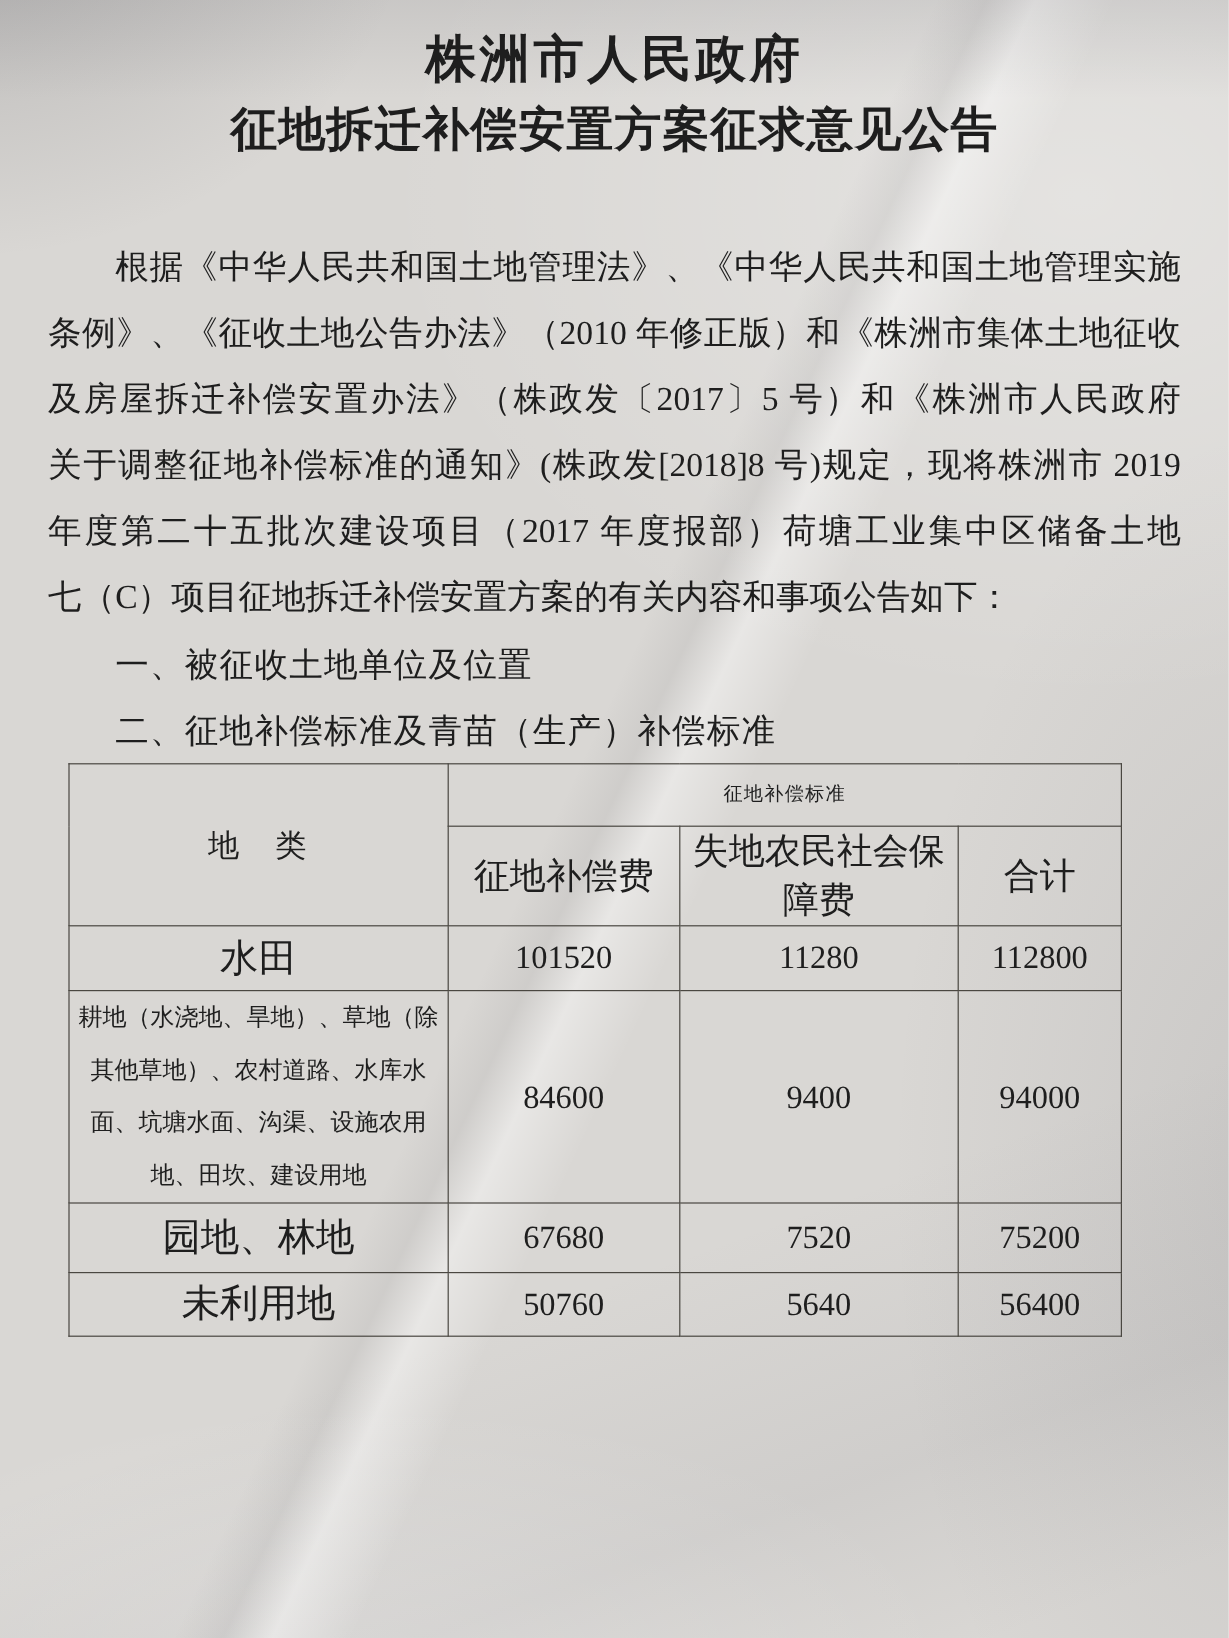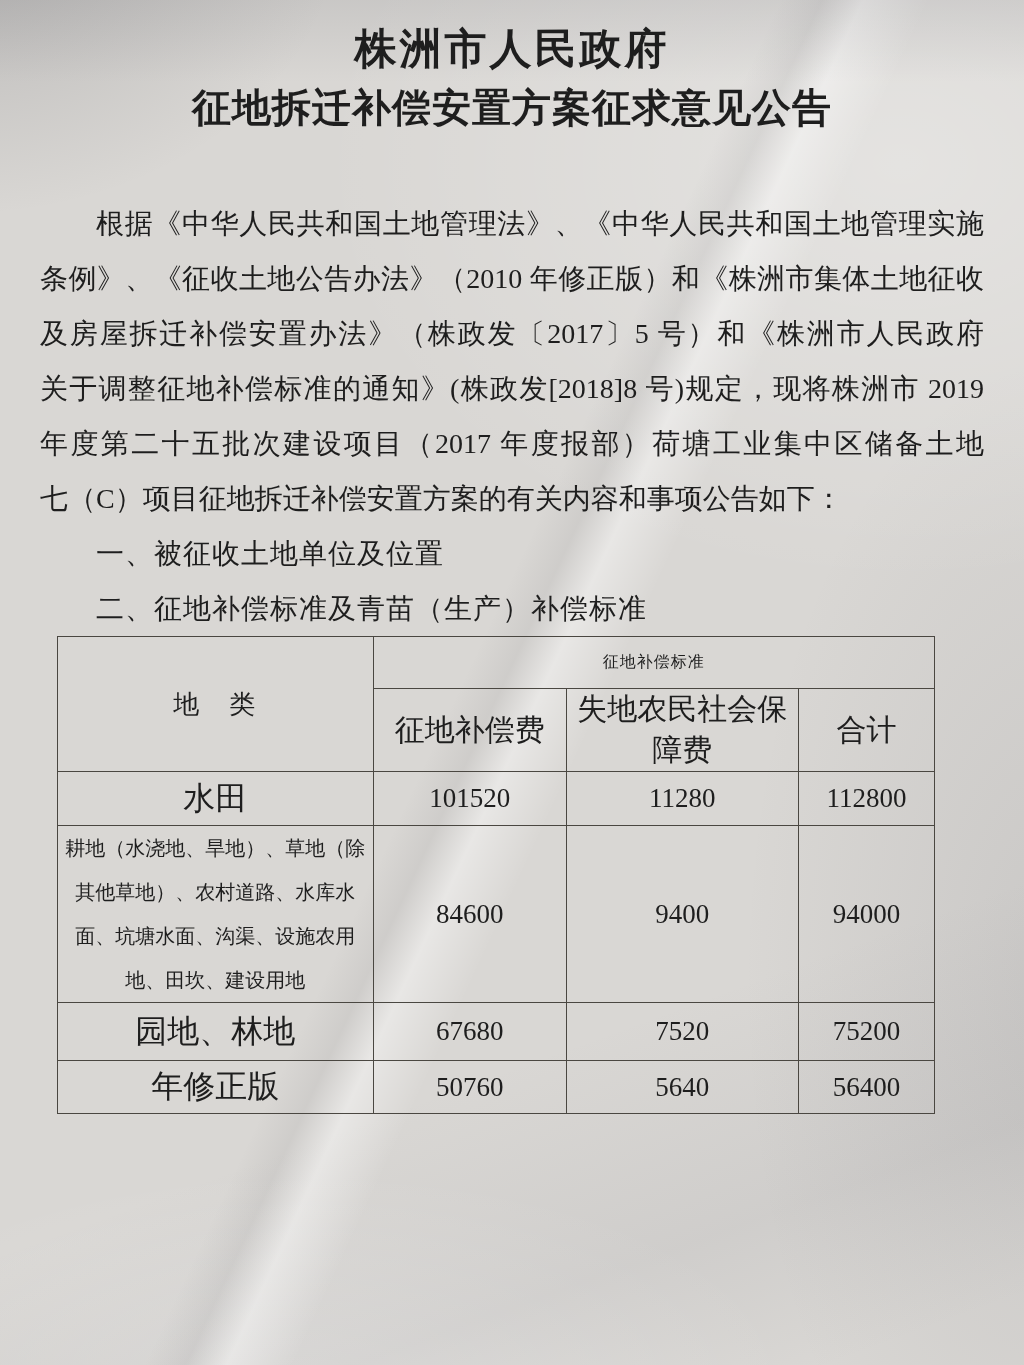--- a/index.html
+++ b/index.html
@@ -167,21 +167,21 @@
         <td class="cell-num">9400</td>
         <td class="cell-num">94000</td>
       </tr>
       <tr class="r3">
         <td class="cell-cn">园地、林地</td>
         <td class="cell-num">67680</td>
         <td class="cell-num">7520</td>
         <td class="cell-num">75200</td>
       </tr>
       <tr class="r4">
-        <td class="cell-cn">年修正版</td>
+        <td class="cell-cn">未利用地</td>
         <td class="cell-num">50760</td>
         <td class="cell-num">5640</td>
         <td class="cell-num">56400</td>
       </tr>
     </tbody>
   </table>
 
 </div>
 
 </body></html>

